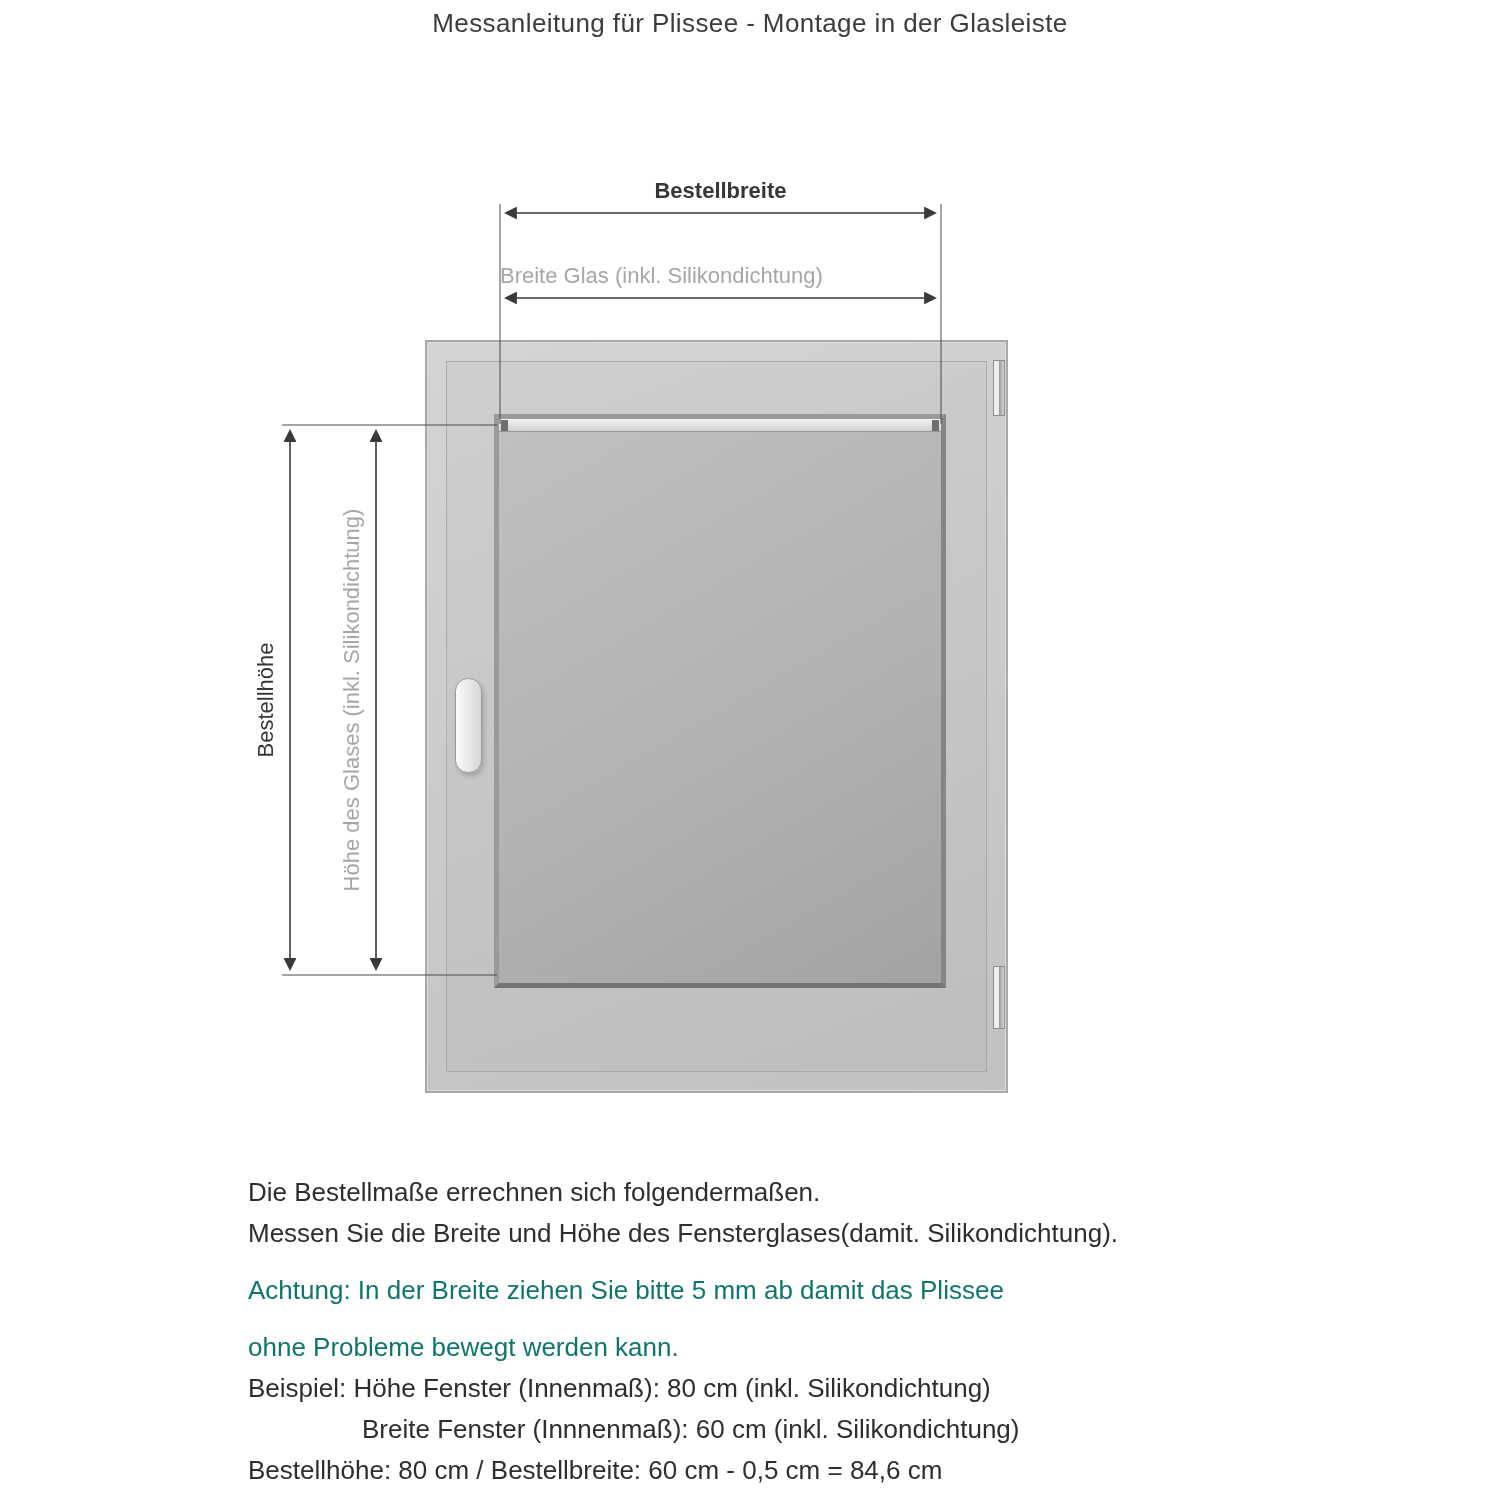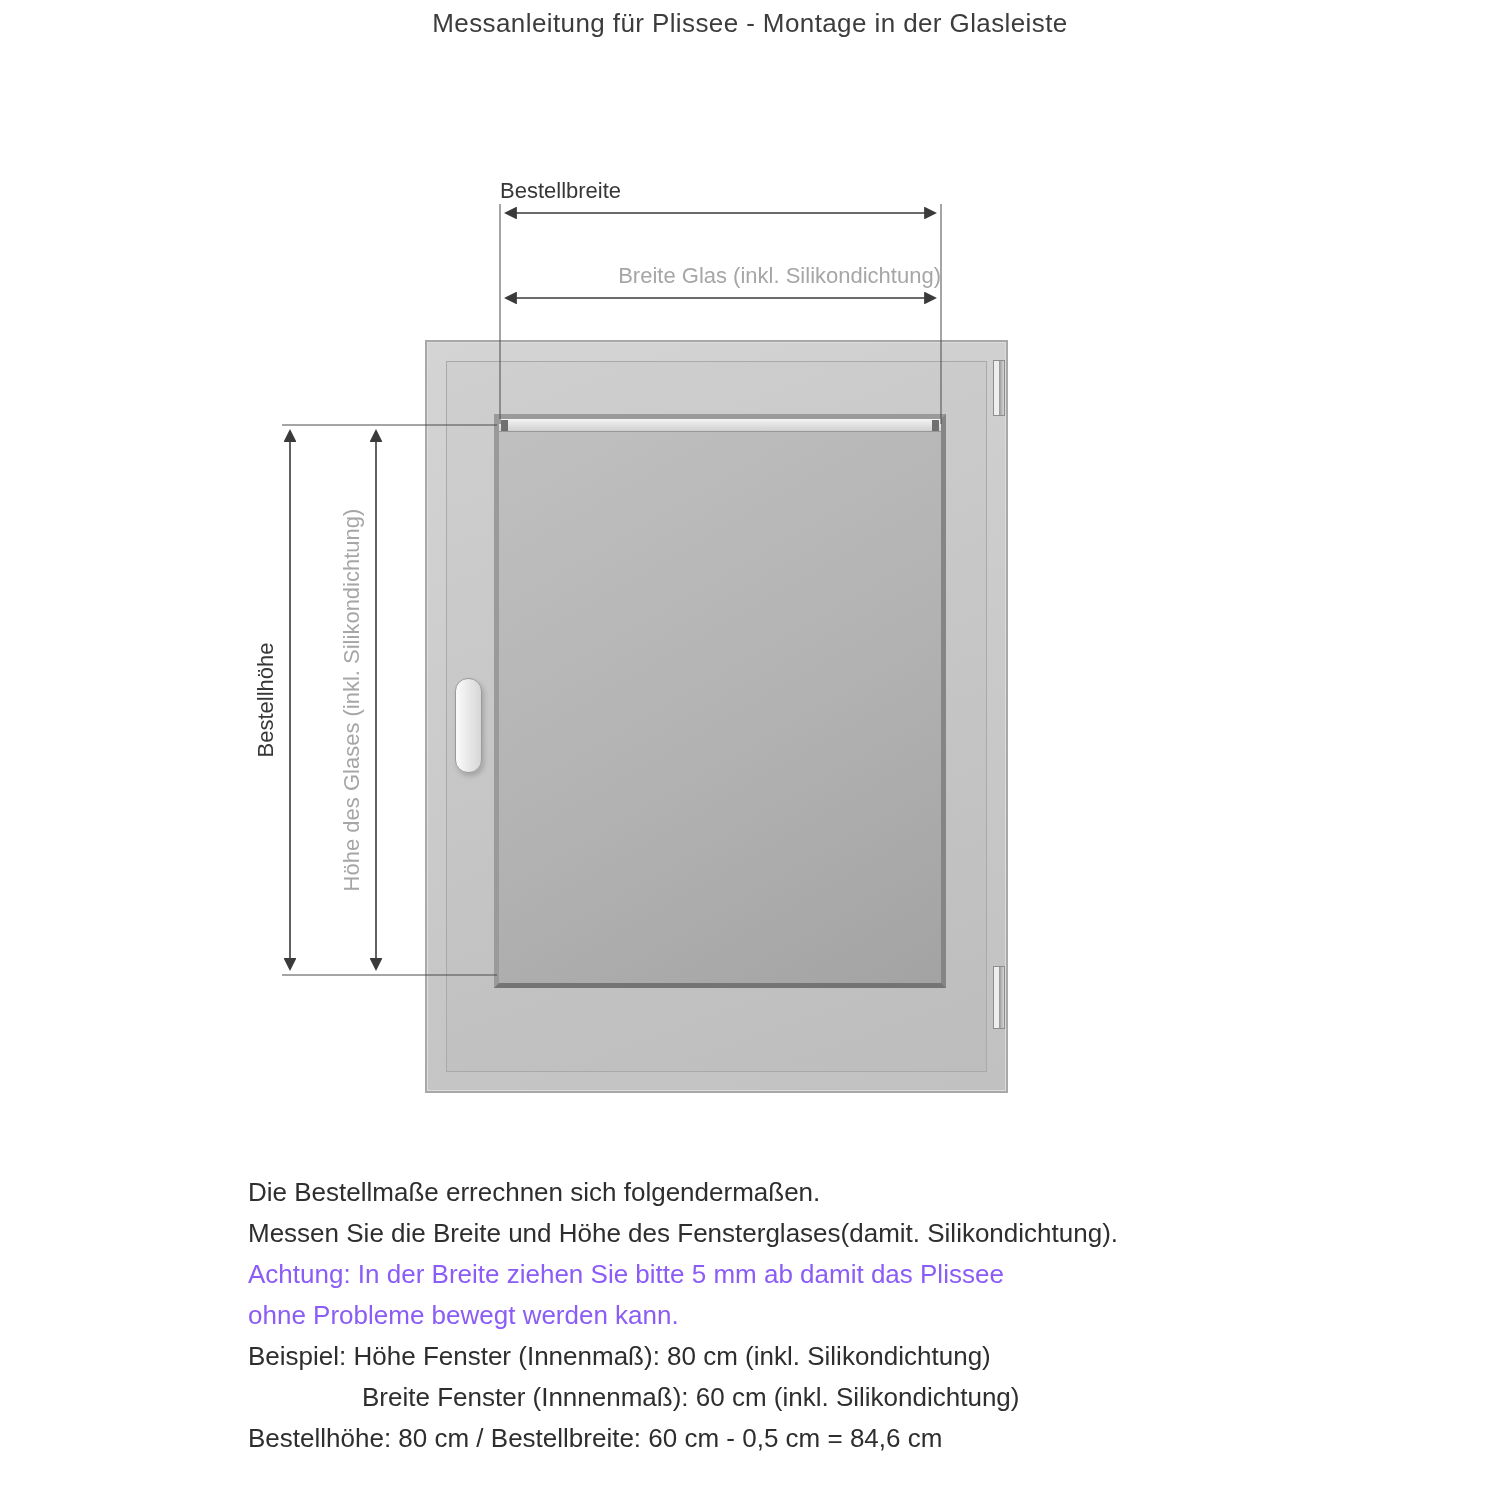--- a/index.html
+++ b/index.html
@@ -32,31 +32,31 @@
   .hinge-top { top:18px; height:56px; }
   .hinge-bottom { top:624px; height:63px; }
 
   
   .overlay { position:absolute; left:0; top:0; z-index:5; pointer-events:none; }
   .ext { stroke:#4a4a4a; stroke-width:1; }
   .arrow { stroke:#3a3a3a; stroke-width:1.6; }
 
   .lbl { position:absolute; font-size:22px; color:#373737; z-index:6; }
   .lbl.gray { color:#a6a6a6; }
-  .lbl-bb { left:500px; top:178px; width:441px; text-align:left; }
-  .lbl-bg { left:500px; top:263px; width:441px; text-align:right; }
+  .lbl-bb { left:500px; top:178px; width:441px; text-align:center;font-weight:bold; }
+  .lbl-bg { left:500px; top:263px; width:441px; text-align:left; }
   .vert { white-space:nowrap; transform:translate(-50%,-50%) rotate(-90deg); }
   .lbl-bh { left:266px; top:700px; }
   .lbl-hg { left:352px; top:700px; }
 
   
   .text-block { position:absolute; left:248px; top:1172px; font-size:26px;
     line-height:41px; color:#2e2e2e; z-index:2; }
   .text-block p { margin:0; }
-  .text-block p.warning { color:#8b5cf6; }
+  .text-block p.warning { color:#0f766e;margin-top:16px; }
   .text-block p.example-first { }
   .text-block p.indent { margin-left:114px; }
 </style>
 </head>
 <body>
 
 <div class="stage">
 
   <h1 class="title">Messanleitung für Plissee - Montage in der Glasleiste</h1>
 

